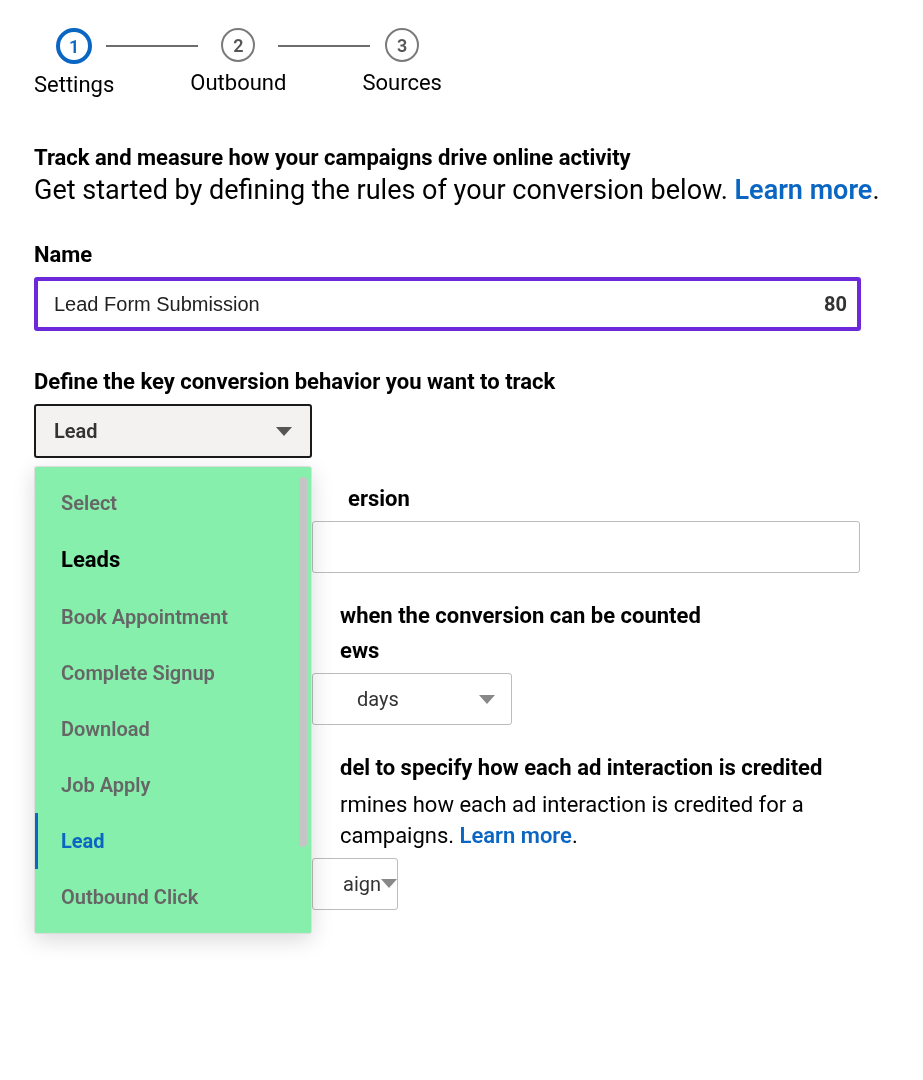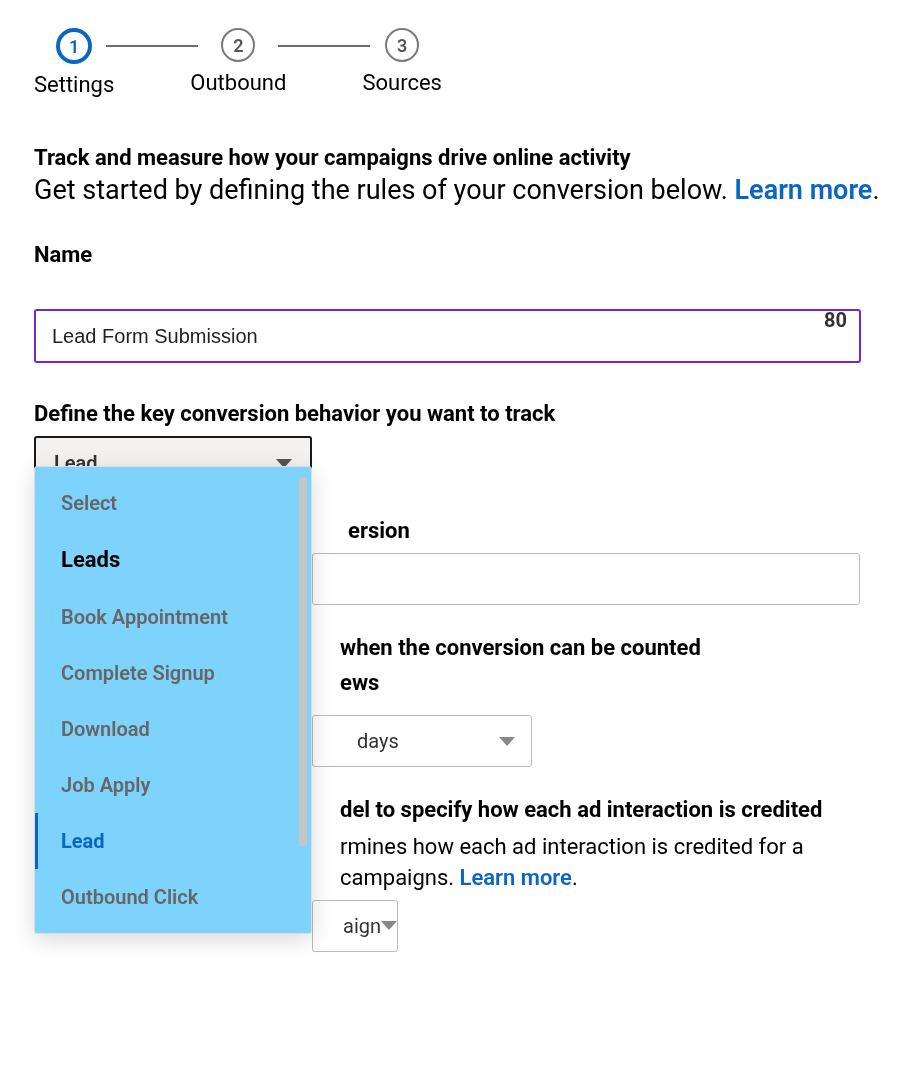--- a/index.html
+++ b/index.html
@@ -85,26 +85,25 @@
   }
 
   .name-input-wrap {
     position: relative;
     width: 827px;
     margin-bottom: 38px;
   }
   .name-input {
     width: 100%;
     height: 54px;
-    border: 2px solid #6d28d9;
+    border: 4px solid #6d28d9;
     border-radius: 3px;
     font-size: 20px;
     padding: 0 60px 0 16px;
     color: #222;
-    margin-top: 32px;
   }
   .name-counter {
     position: absolute;
     right: 14px;
     top: 50%;
     transform: translateY(-50%);
     font-size: 20px;
     color: #333;
     font-weight: bold;
   }
@@ -131,21 +130,21 @@
     border-left: 8px solid transparent;
     border-right: 8px solid transparent;
     border-top: 9px solid #555;
   }
 
   .open-dropdown {
     position: absolute;
     left: 34px;
     top: 466px;
     width: 278px;
-    background: #7dd3fc;
+    background: #86efac;
     border: 1px solid #ddd;
     border-radius: 3px;
     box-shadow: 0 6px 22px rgba(0,0,0,0.15);
     z-index: 10;
     padding: 8px 0;
   }
   .open-dropdown .dd-scroll {
     position: absolute;
     right: 4px;
     top: 10px;
@@ -187,22 +186,21 @@
     height: 52px;
     border: 1px solid #bcbcbc;
     border-radius: 3px;
     background:#fff;
     padding: 0 16px;
     font-size: 20px;
     color:#333;
   }
   .bg-select-narrow .caret { border-top-color:#888; }
   .bg-select-narrow.ghost {
-    width: 220px;
-    margin-top: 10px;
+    width: 200px;
   }
   .bg-block {
     margin-left: 278px; 
   }
   .bg-row1 { margin-top: 28px; }
   .bg-paratext {
     font-size:22px; font-weight:400; color:#000; line-height:1.4;
   }
   .attr-select { width: 86px; margin-top: 6px; }
 </style>

